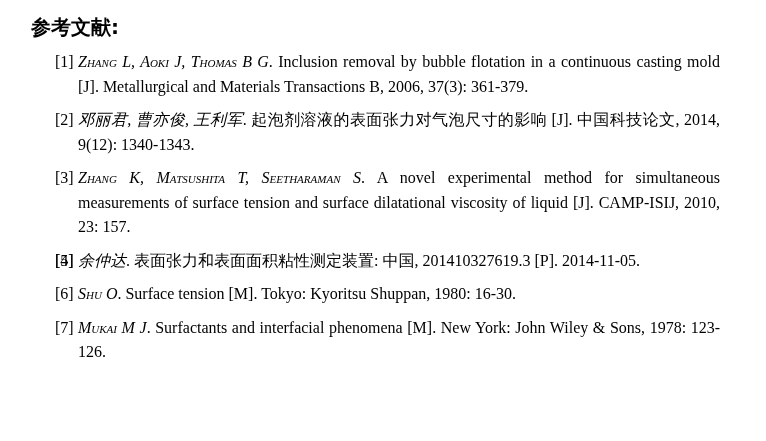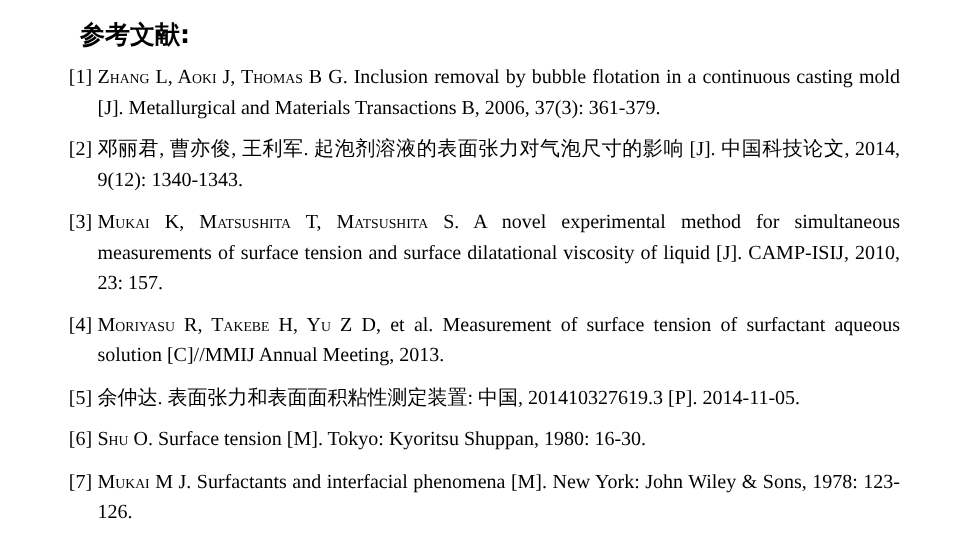--- a/index.html
+++ b/index.html
@@ -12,21 +12,21 @@
     width: 766px;
     height: 441px;
     background: #ffffff;
     color: #000000;
     overflow: hidden;
     font-family: "Liberation Serif", "DejaVu Serif", serif;
   }
   .title {
     margin: 0;
     position: absolute;
-    left: 64px;
+    left: 31px;
     top: 14px;
     font-size: 20px;
     line-height: 26px;
     font-weight: bold;
     font-family: "DejaVu Sans", "Liberation Sans", sans-serif;
     color: #000000;
   }
   .ref-list {
     position: absolute;
     left: 55px;
@@ -44,45 +44,46 @@
     line-height: 24.5px;
     margin: 0 0 9px 0;
   }
   .ref-label {
     position: absolute;
     left: 0;
     top: 0;
   }
   .sc {
     font-variant: small-caps;
+    font-style: italic;
   }
 </style>
 </head>
 <body>
 
 <div class="page">
 
   <h2 class="title">参考文献:</h2>
 
   <ol class="ref-list">
 
     <li class="ref">
       <span class="ref-label">[1]</span><span class="ref-body"><span class="sc">Zhang L, Aoki J, Thomas B G</span><span>. Inclusion removal by bubble flotation in a continuous casting mold [J]. Metallurgical and Materials Transactions B, 2006, 37(3): 361-379.</span></span>
     </li>
 
     <li class="ref">
       <span class="ref-label">[2]</span><span class="ref-body"><span class="sc">邓丽君, 曹亦俊, 王利军</span><span>. 起泡剂溶液的表面张力对气泡尺寸的影响 [J]. 中国科技论文, 2014, 9(12): 1340-1343.</span></span>
     </li>
 
     <li class="ref">
-      <span class="ref-label">[3]</span><span class="ref-body"><span class="sc">Mukai K, Matsushita T, Matsushita S</span><span>. A novel experimental method for simultaneous measurements of surface tension and surface dilatational viscosity of liquid [J]. CAMP-ISIJ, 2010, 23: 157.</span></span>
+      <span class="ref-label">[3]</span><span class="ref-body"><span class="sc">Zhang K, Matsushita T, Seetharaman S</span><span>. A novel experimental method for simultaneous measurements of surface tension and surface dilatational viscosity of liquid [J]. CAMP-ISIJ, 2010, 23: 157.</span></span>
     </li>
 
     <li class="ref">
-      <span class="ref-label">[4]</span><span class="ref-body"><span class="sc">Moriyasu R, Takebe H, Yu Z D</span><span>, et al. Measurement of surface tension of surfactant aqueous solution [C]//MMIJ Annual Meeting, 2013.</span></span>
+      <span class="ref-label">[4]</span>
     </li>
 
     <li class="ref">
       <span class="ref-label">[5]</span><span class="ref-body"><span class="sc">余仲达</span><span>. 表面张力和表面面积粘性测定装置: 中国, 201410327619.3 [P]. 2014-11-05.</span></span>
     </li>
 
     <li class="ref">
       <span class="ref-label">[6]</span><span class="ref-body"><span class="sc">Shu O</span><span>. Surface tension [M]. Tokyo: Kyoritsu Shuppan, 1980: 16-30.</span></span>
     </li>
 

